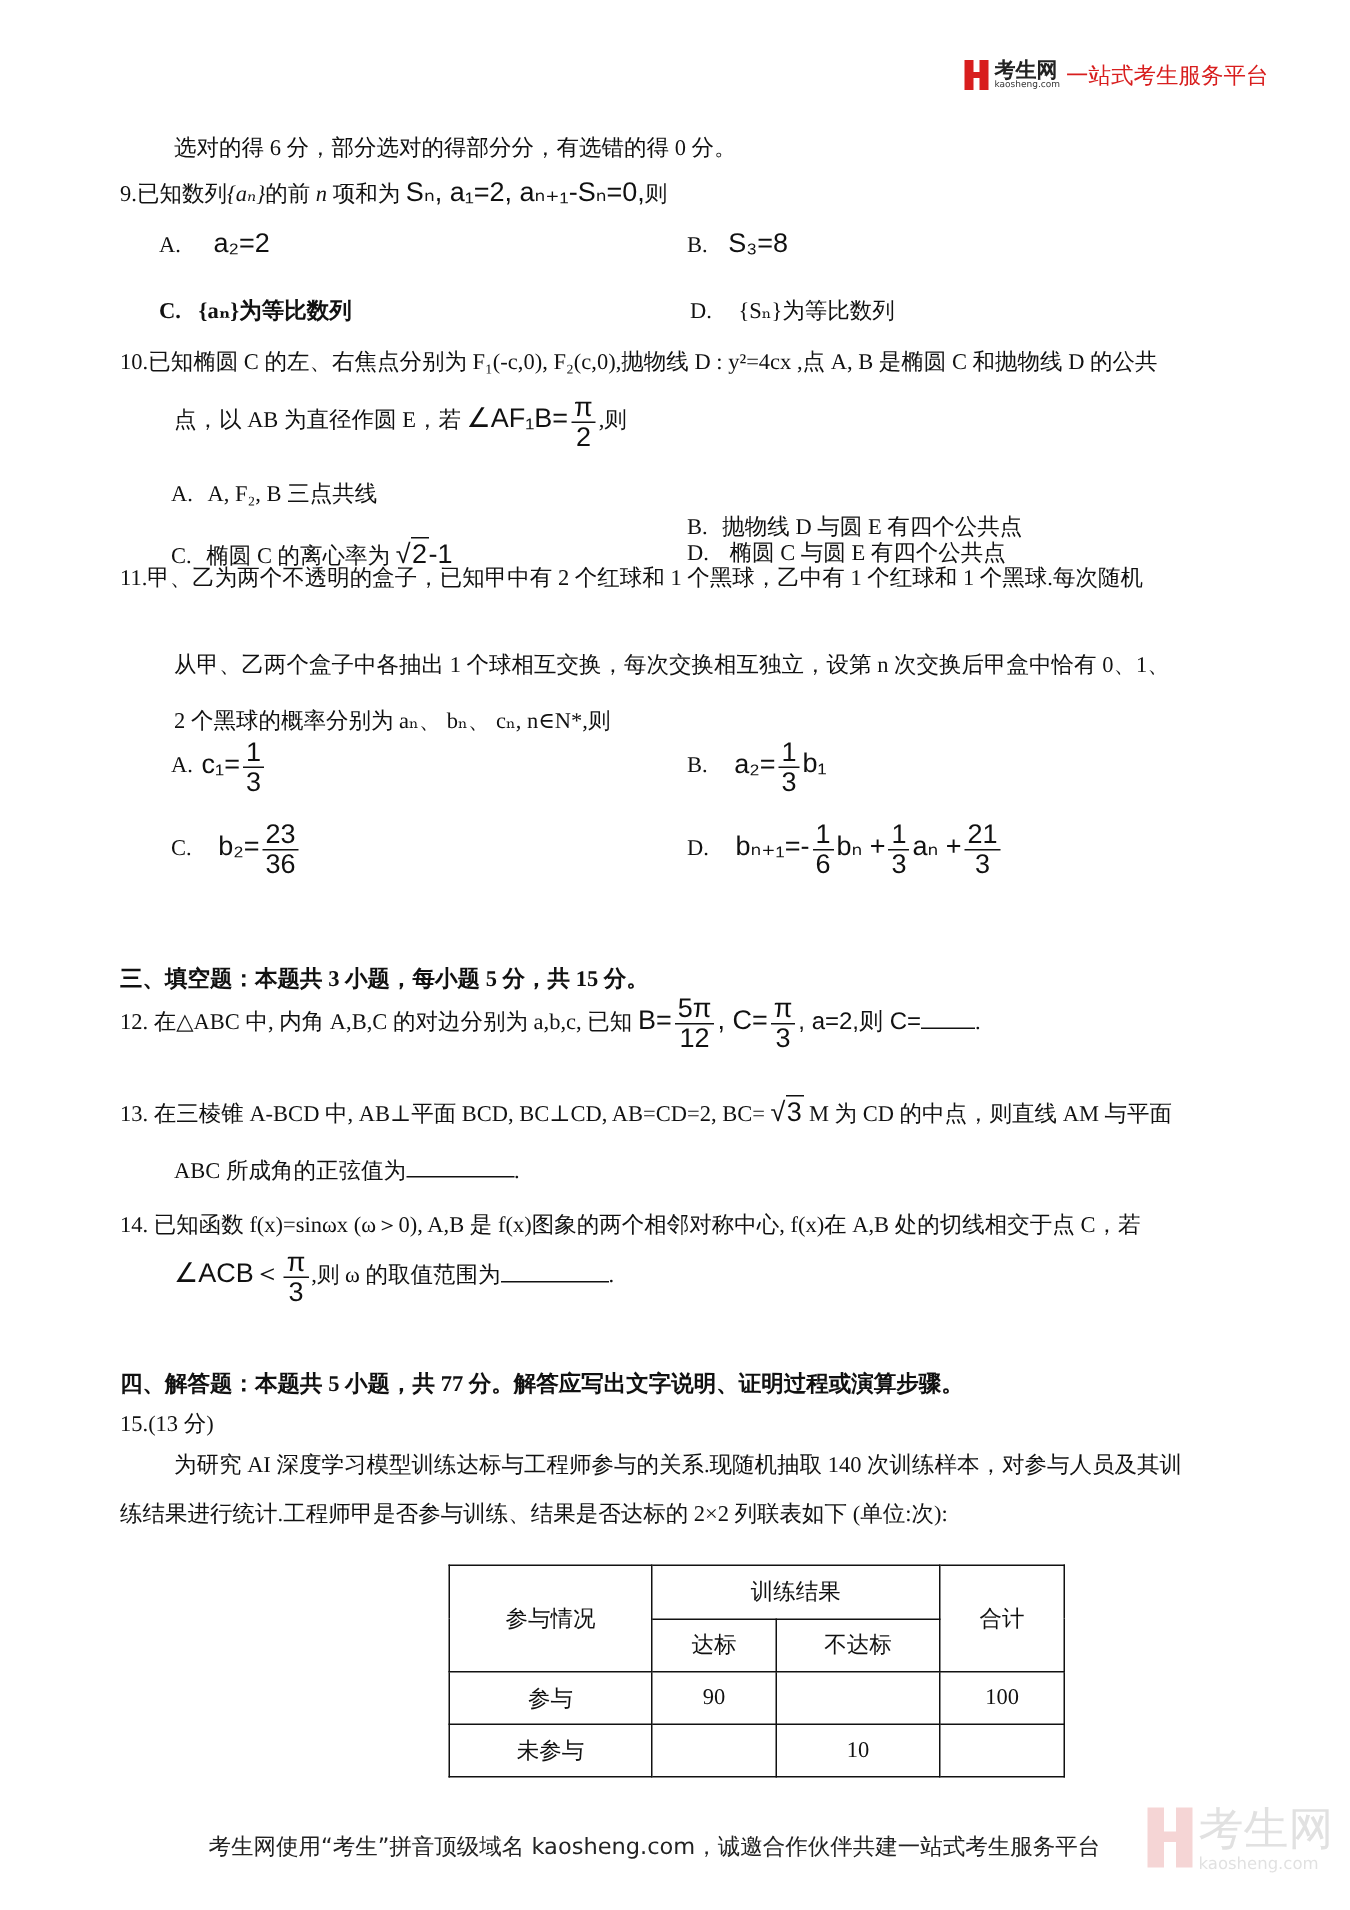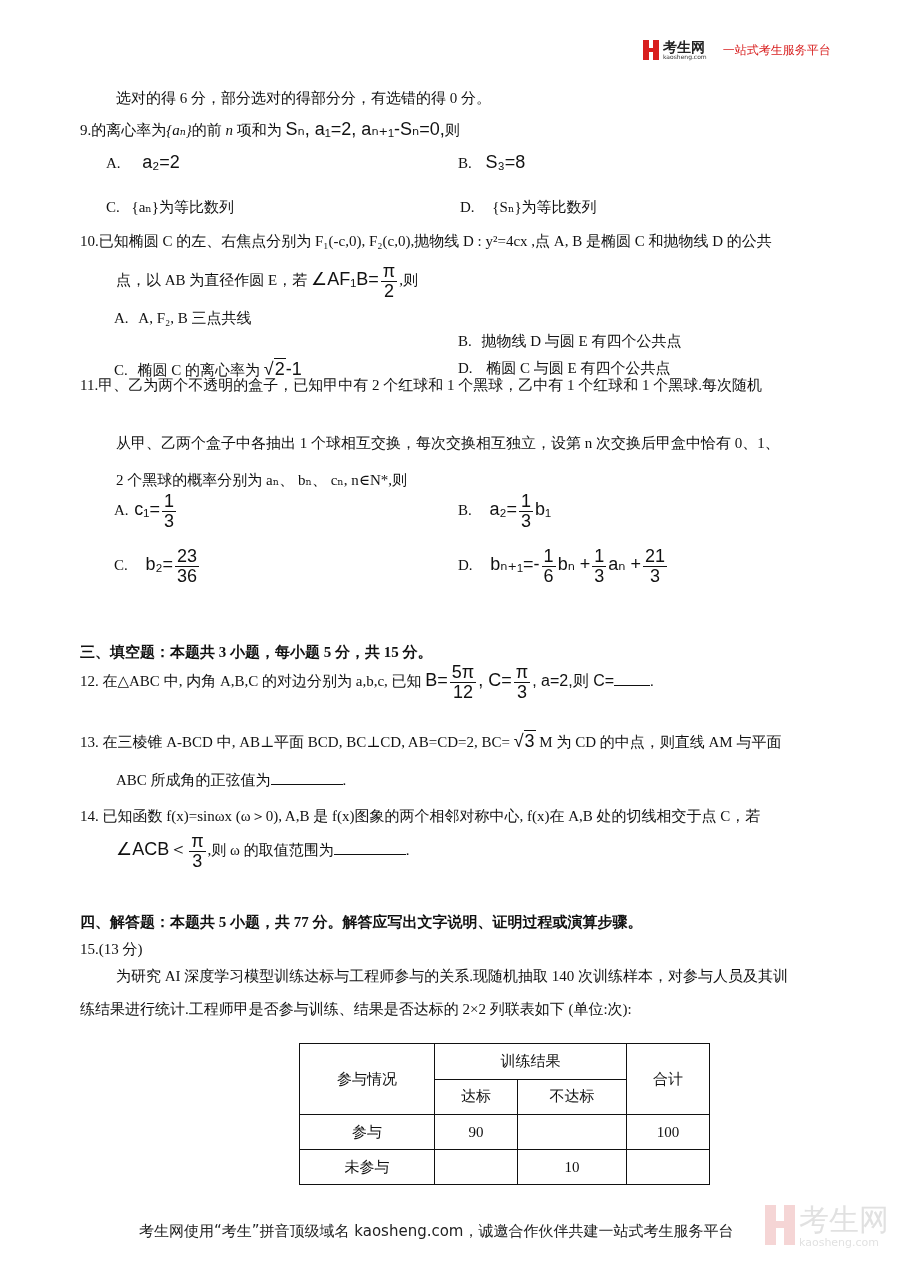--- a/index.html
+++ b/index.html
@@ -17,21 +17,21 @@
   .bold { font-weight:bold; }
   
   .logo { position:absolute; left:643px; top:38px; height:24px; display:flex; align-items:center; gap:4px; }
   .logo-mark { width:16px; height:20px; position:relative; }
   .logo-mark .b1 { position:absolute; left:0; top:0; width:6px; height:20px; background:#d81e1e; }
   .logo-mark .b2 { position:absolute; left:10px; top:0; width:6px; height:20px; background:#d81e1e; }
   .logo-mark .b3 { position:absolute; left:4px; top:8px; width:8px; height:4px; background:#d81e1e; }
   .logo-text { display:flex; flex-direction:column; line-height:1; }
   .logo-cn { font-family:"DejaVu Sans",sans-serif; font-size:14px; color:#222; font-weight:bold; }
   .logo-en { font-family:"DejaVu Sans",sans-serif; font-size:6px; color:#333; }
-  .logo-slogan { font-family:Liberation Mono, monospace; font-size:12px; color:#d81e1e; margin-left:12px; }
+  .logo-slogan { font-family:Liberation Mono, monospace; font-size:15px; color:#d81e1e; margin-left:0; }
   
   table.ct { position:absolute; left:299px; top:1043px; border-collapse:collapse; font-size:15px; }
   table.ct td { border:1px solid #111; text-align:center; height:32px; }
   
   .footer { position:absolute; left:139px; top:1222px; font-family:"DejaVu Sans",sans-serif; font-size:15px; color:#222; }
   .wm { position:absolute; left:765px; top:1205px; display:flex; align-items:flex-start; opacity:0.35; }
   .wm-mark { width:30px; height:40px; position:relative; margin-right:4px; }
   .wm-mark .b1 { position:absolute; left:0; top:0; width:11px; height:40px; background:#e58a8a; }
   .wm-mark .b2 { position:absolute; left:19px; top:0; width:11px; height:40px; background:#e58a8a; }
   .wm-mark .b3 { position:absolute; left:8px; top:16px; width:14px; height:7px; background:#e58a8a; }
@@ -51,55 +51,55 @@
   <div class="logo-text">
     <span class="logo-cn">考生网</span>
     <span class="logo-en">kaosheng.com</span>
   </div>
   <span class="logo-slogan">一站式考生服务平台</span>
 </div>
 
 <div class="abs" style="left:116px;top:89px;">选对的得 6 分，部分选对的得部分分，有选错的得 0 分。</div>
 
 <div class="abs" style="left:80px;top:118px;">
-  <span>9.</span><span>的离心率为</span><span class="it">{aₙ}</span><span>的前</span>
+  <span>9.</span><span>已知数列</span><span class="it">{aₙ}</span><span>的前</span>
   <span class="it">n</span>
   <span>项和为</span>
   <span class="math">Sₙ, a₁=2, aₙ₊₁-Sₙ=0,</span><span>则</span>
 </div>
 <div class="abs" style="left:106px;top:152px;">
   <span>A.</span>
   <span class="math" style="margin-left:18px;">a₂=2</span>
 </div>
 <div class="abs" style="left:458px;top:152px;">
   <span>B.</span>
   <span class="math" style="margin-left:10px;">S₃=8</span>
 </div>
-<div class="abs" style="left:106px;top:198px;">
+<div class="abs" style="left:106px;top:198px;font-weight:bold;">
   <span>C.</span>
   <span style="margin-left:8px;">{aₙ}为等比数列</span>
 </div>
 <div class="abs" style="left:460px;top:198px;">
   <span>D.</span>
   <span style="margin-left:14px;text-align:right;">{Sₙ}为等比数列</span>
 </div>
 
 <div class="abs" style="left:80px;top:232px;">10.已知椭圆 C 的左、右焦点分别为 F₁(-c,0), F₂(c,0),抛物线 D : y²=4cx ,点 A, B 是椭圆 C 和抛物线 D 的公共</div>
 <div class="abs" style="left:116px;top:262px;">
   <span>点，以 AB 为直径作圆 E，若</span>
   <span class="math">∠AF₁B=</span><span class="frac math">
       <span class="num">π</span>
       <span class="den">2</span>
     </span><span>,则</span>
 </div>
-<div class="abs" style="left:114px;top:309px;text-align:center;">
+<div class="abs" style="left:114px;top:320px;text-align:center;">
   <span>A.</span>
   <span style="margin-left:6px;">A, F₂, B 三点共线</span>
 </div>
-<div class="abs" style="left:458px;top:332px;">
+<div class="abs" style="left:458px;top:342px;">
   <span>B.</span>
   <span style="margin-left:6px;">抛物线 D 与圆 E 有四个公共点</span>
 </div>
 <div class="abs" style="left:114px;top:359px;">
   <span>C.</span>
   <span style="margin-left:6px;">椭圆 C 的离心率为</span>
   <span class="math">√<span class="sqrt"><span class="rad">2</span></span><span>-1</span></span>
 </div>
 <div class="abs" style="left:458px;top:359px;">
   <span>D.</span>

